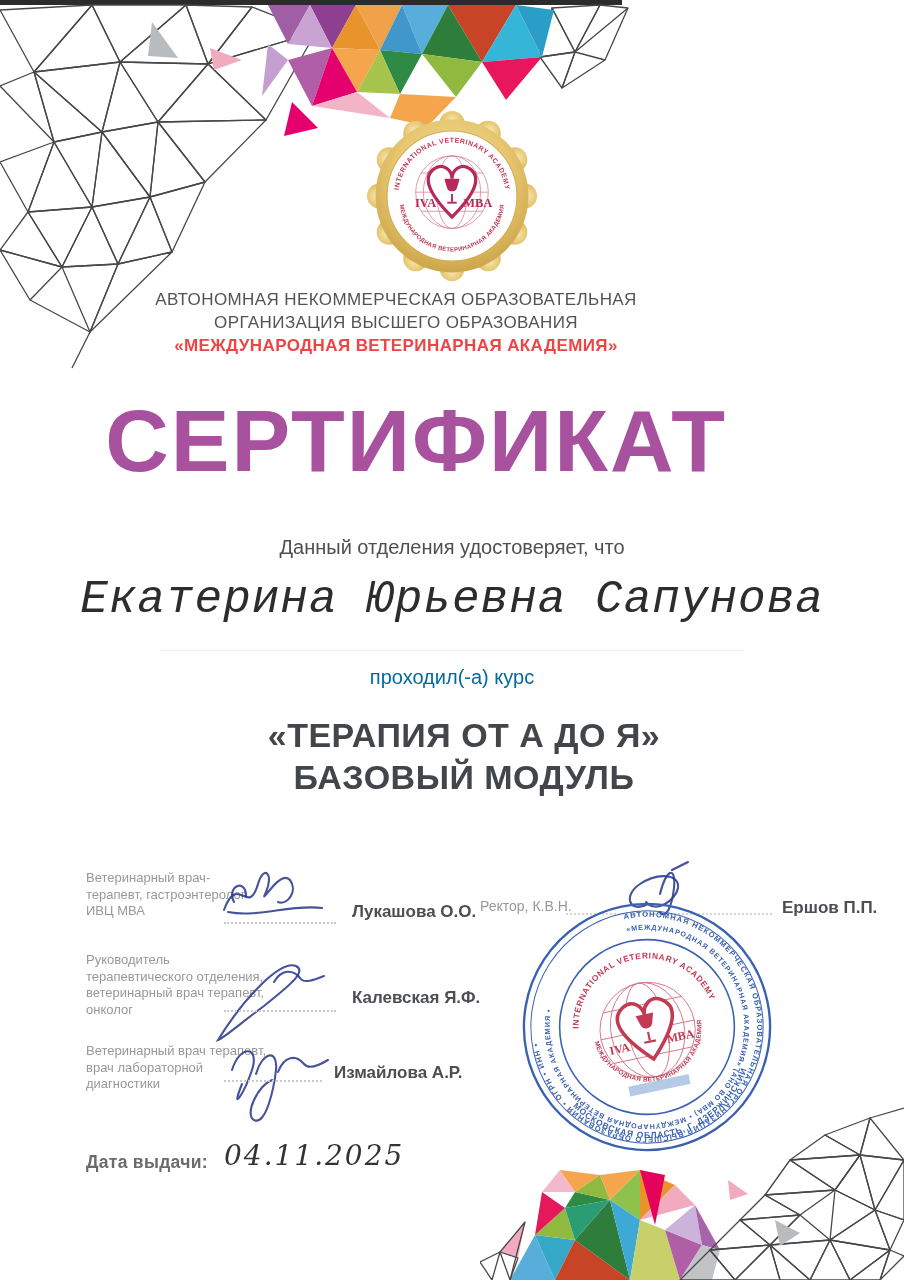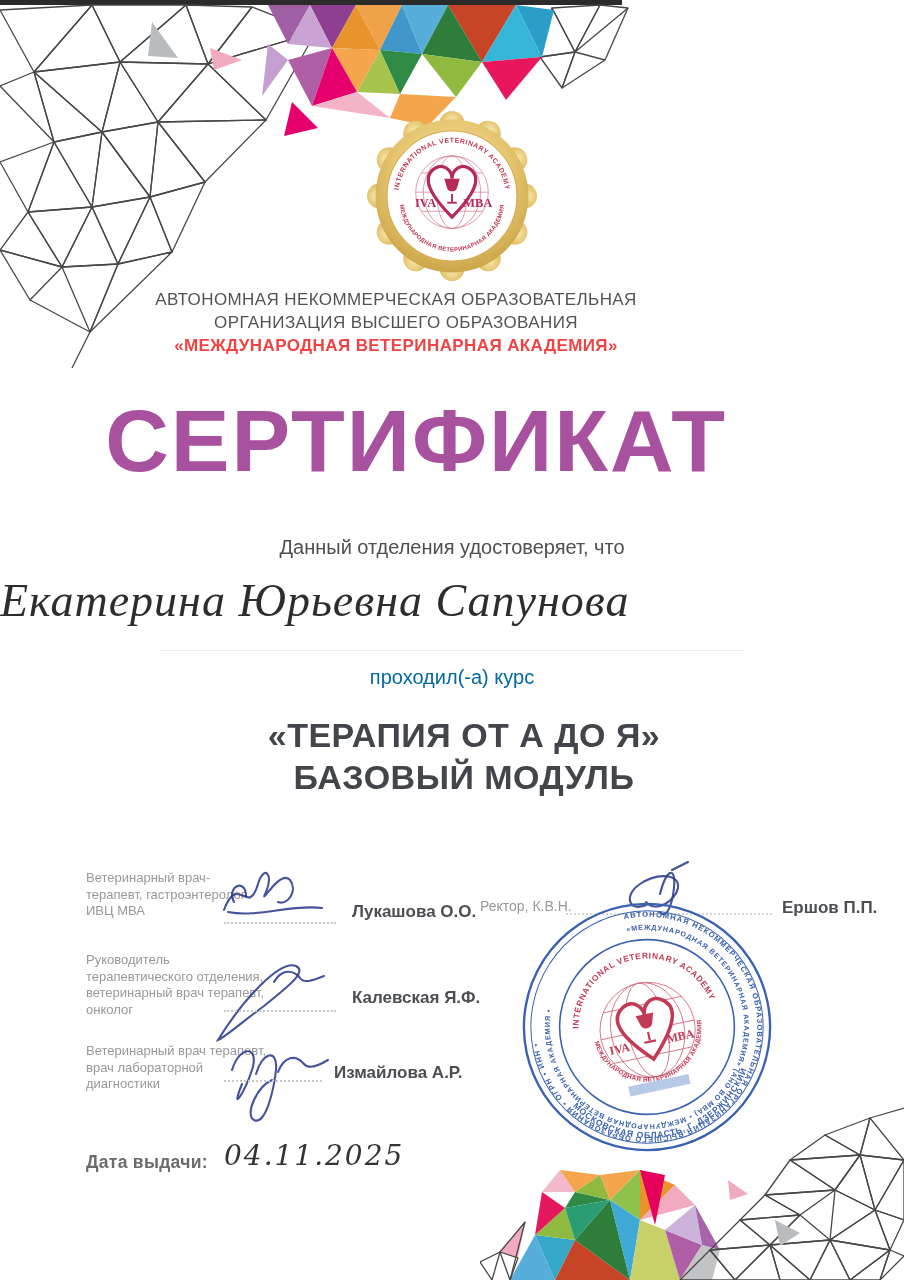--- a/index.html
+++ b/index.html
@@ -13,22 +13,22 @@
   .deco{pointer-events:none}
   .mesh path{fill:none;stroke:#474747;stroke-width:1.3;stroke-linejoin:round}
   .poly path{stroke:none}
   
   .org{left:0;top:288px;width:792px;text-align:center;font-size:17px;line-height:23px;
        color:#525357;letter-spacing:.4px}
   .org .l3{font-weight:bold;color:#ef4444}
   .cert-title{left:0;top:390px;width:727px;text-align:right;
        font-size:88px;font-weight:bold;letter-spacing:2px;color:#a8519e}
   .statement{left:0;top:536px;width:904px;text-align:center;font-size:20px;color:#4f4f4f}
-  .recipient{left:0;top:574px;width:904px;text-align:left;
-       font-family:Liberation Serif, serif;font-style:italic;
+  .recipient{left:0;top:574px;width:904px;text-align:center;
+       font-family:Liberation Mono, monospace;font-style:italic;
        font-size:46px;color:#2d2d2d;letter-spacing:1px}
   .name-rule{left:160px;top:650px;width:584px;height:1px;background:#efefef}
   .course-intro{left:0;top:666px;width:904px;text-align:center;font-size:20px;color:#0369a1}
   .course{left:12px;top:714px;width:904px;text-align:center;
        font-size:34px;line-height:42px;font-weight:bold;color:#42464b;letter-spacing:.5px}
   
   .role{font-size:13px;line-height:16.5px;color:#97989a}
   .sig-name{font-size:17px;font-weight:bold;color:#4b4e52;white-space:nowrap}
   .dotline{height:1px;border-bottom:2px dotted #c9c9c9}
   .ink path{fill:none;stroke:#2b3b8c;stroke-width:2.1;stroke-linecap:round;opacity:.88}

